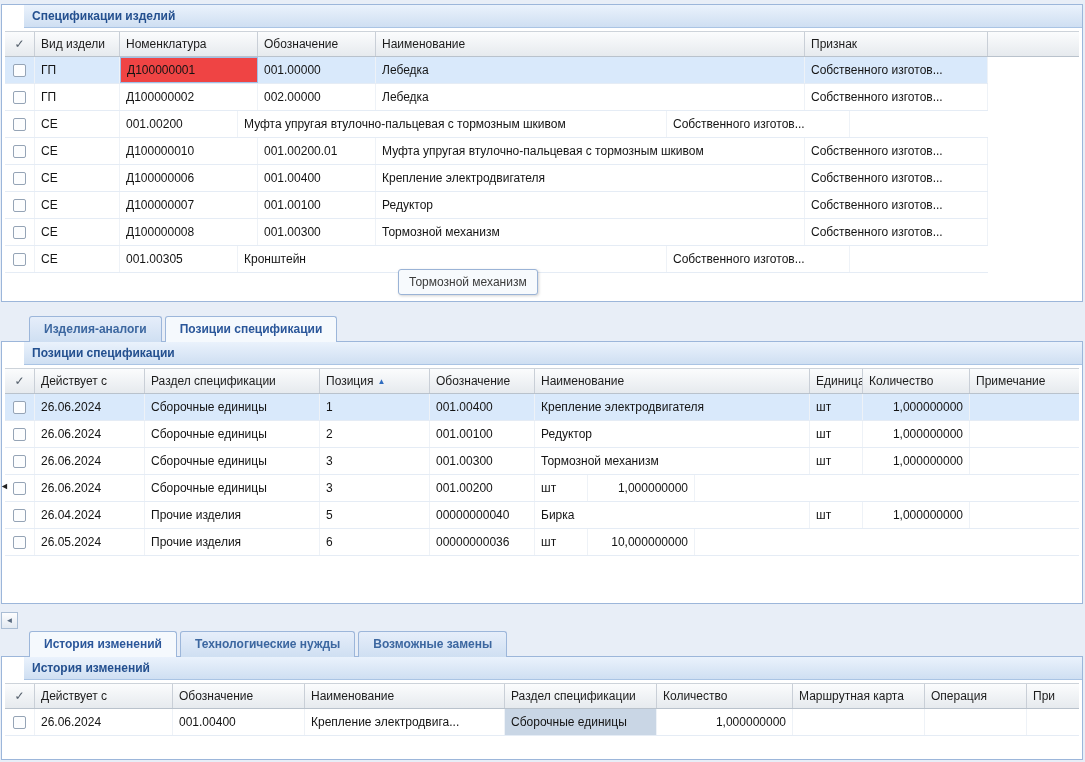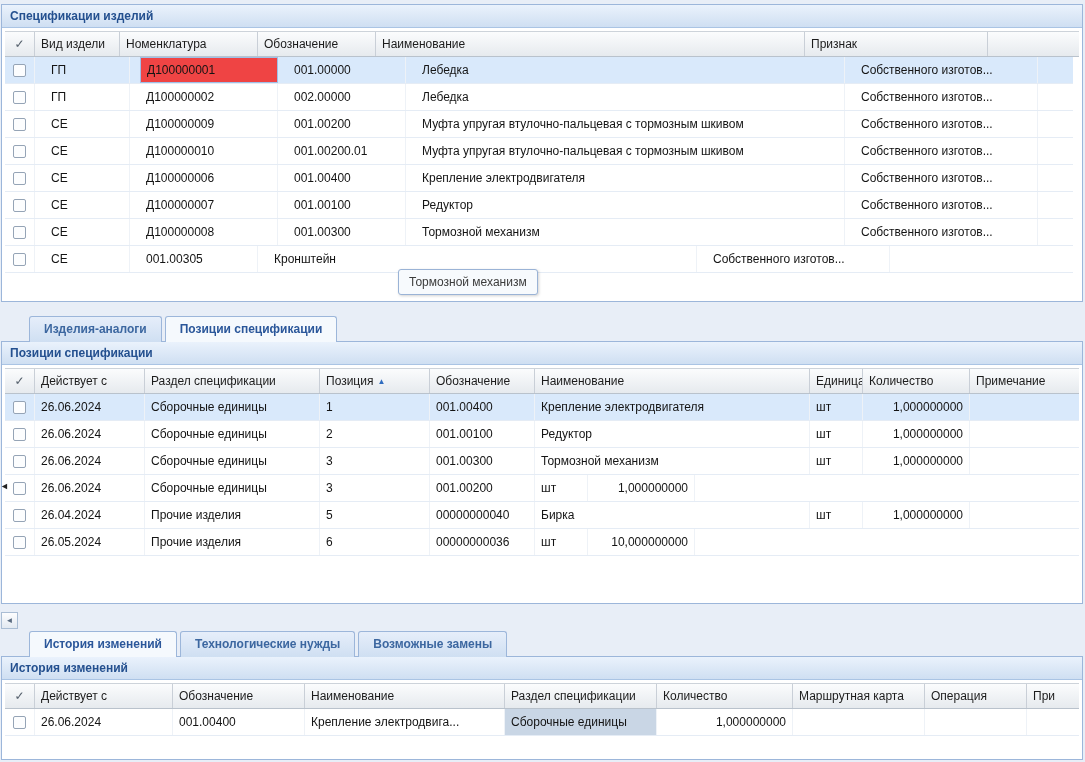--- a/index.html
+++ b/index.html
@@ -2,39 +2,39 @@
 <html><head>
 <meta charset="utf-8">
 <style>
   * { box-sizing: border-box; }
   html,body { margin:0; padding:0; }
   body {
     position: relative; width:1085px; height:762px; overflow:hidden;
     background:#e8eef7; font-family:"Liberation Sans", sans-serif;
     font-size:12px; color:#141414;
   }
-  .panel { position:absolute; background:#fff; border:1px solid #9cb6da; }
+  .panel { position:absolute; background:#fff; border:1px solid #9cb6da;padding-left:22px; }
   .phead {
     height:23px; line-height:22px; padding:0 8px; font-weight:700; color:#24508f;
     background:linear-gradient(#eaf2fc,#cfdff2); border-bottom:1px solid #aac4e4;
     white-space:nowrap; overflow:hidden;
   }
   .client { position:absolute; left:3px; right:3px; top:26px; bottom:3px; background:#fff; overflow:hidden; }
   .ghead {
     display:flex; height:26px; background:linear-gradient(#fbfcfd,#e6eaee);
     border-top:1px solid #cdd3da; border-bottom:1px solid #b9c2cc;
   }
   .gh {
     display:flex; align-items:center; padding:0 6px; border-right:1px solid #c9cfd7;
     overflow:hidden; white-space:nowrap; color:#1c1c1c;
   }
   .gh.cbh { justify-content:center; padding:0; color:#55606c; }
   .row { display:flex; height:27px; border-bottom:1px solid #e5ecf5; background:#fff; }
   .row.sel { background:#d9e9fb; }
-  .w983 { width:1068px;gap:10px; }
+  .w983 { width:983px; }
   .cell {
     display:flex; align-items:center; padding:0 6px; border-right:1px solid #eef2f7;
     overflow:hidden; white-space:nowrap;
   }
   .cell.cbc { justify-content:center; padding:0; }
   .cell.num { justify-content:flex-end; }
   .cellfocus { background:#ef4444; border:1px solid #9fc0e8; }
   .cellsel { background:#c9d6e5; }
   .cb { width:13px; height:13px; border:1px solid #95a4b6; background:#fcfdfe; border-radius:2px; }
   .sorticon { font-size:8px; color:#2f6cbf; margin-left:4px; }
@@ -98,21 +98,20 @@
       <div class="cell t1c2">Д100000002</div>
       <div class="cell t1c3">002.00000</div>
       <div class="cell t1c4">Лебедка</div>
       <div class="cell t1c5">Собственного изготов...</div>
     </div>
     <div class="row w983">
       <div class="cell cbc t1c0">
           <span class="cb"></span>
         </div>
       <div class="cell t1c1">СЕ</div>
-      <div class="cell t1c2">Д100000009</div>
       <div class="cell t1c3">001.00200</div>
       <div class="cell t1c4">Муфта упругая втулочно-пальцевая с тормозным шкивом</div>
       <div class="cell t1c5">Собственного изготов...</div>
     </div>
     <div class="row w983">
       <div class="cell cbc t1c0">
           <span class="cb"></span>
         </div>
       <div class="cell t1c1">СЕ</div>
       <div class="cell t1c2">Д100000010</div>

